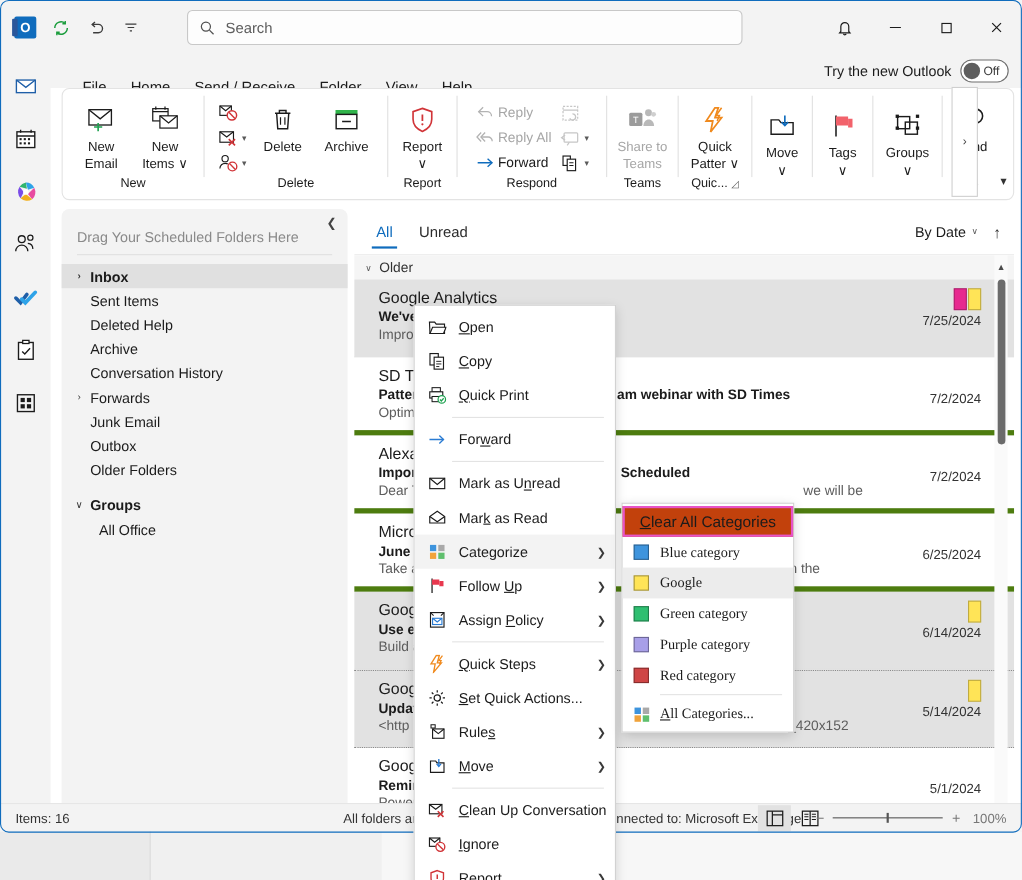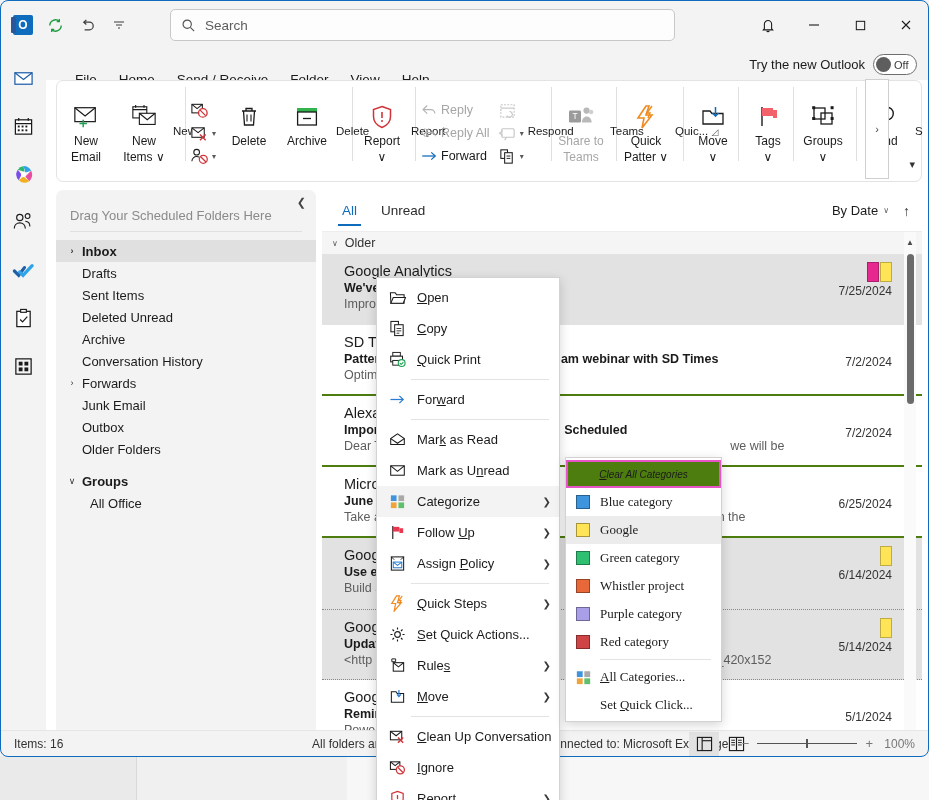--- a/index.html
+++ b/index.html
@@ -87,22 +87,22 @@
   .toggle .knob { width: 15px; height: 15px; border-radius: 50%; background: #5e5e5e; }
   .toggle .state { font-size: 11px; color: #3b3b3b; }
 
   
   .ribbon {
     position: absolute; top: 80px; left: 56px; width: 866px; height: 102px;
     background: #fff; border: 1px solid #e3e3e3; border-radius: 7px;
     display: flex; align-items: flex-start;
   }
   .rgroup {
-    height: 100px; display: flex; flex-direction: row;
-    align-items: center; justify-content: flex-start;
+    height: 100px; display: flex; flex-direction: column;
+    align-items: center; justify-content: center;
     position: relative; padding-top: 4px;
   }
   .rgroup .items { display: flex; align-items: flex-start; height: 72px; }
   .rgroup .glabel {
     font-size: 11.5px; color: #1b1b1b; padding-bottom: 4px; text-align: center;
     white-space: nowrap;
   }
   .sep { width: 1px; height: 74px; background: #e0e0e0; margin-top: 6px; }
   .bigbtn {
     width: 58px; display: flex; flex-direction: column; align-items: center;
@@ -194,21 +194,21 @@
   }
   .msghead .spacer { flex: 1; }
   .sortby { display: flex; align-items: center; gap: 5px; font-size: 13px; cursor: default; }
   .sortarrow { margin-left: 14px; font-size: 14px; color: #333; cursor: default; }
   .groupheader {
     height: 22px; background: #f5f5f5; display: flex; align-items: center;
     gap: 7px; padding-left: 10px; font-size: 12.5px; color: #333;
   }
   .msgrow {
     position: relative; height: 71px; padding: 9px 0 0 22px;
-    border-bottom: 2px solid #4d7c0f; cursor: default; background: #fff;
+    border-bottom: 5px solid #4d7c0f; cursor: default; background: #fff;
   }
   .msgrow.selected { background: #e2e2e2; border-bottom: 1px solid #e2e2e2; }
   .msgrow.focused {
     background: #e2e2e2;
     border: 1px dotted #888; border-left: none; border-right: none;
   }
   .msgrow .from {
     font-size: 14.5px; color: #1b1b1b; white-space: nowrap; overflow: hidden;
   }
   .msgrow .subj {
@@ -318,23 +318,23 @@
     padding: 0 10px; cursor: default; font-size: 13px;
   }
   .subitem.hl { background: #ececec; }
   .subitem .swatch {
     width: 14px; height: 14px; border: 1px solid rgba(0,0,0,.35); flex: 0 0 14px;
   }
   .subitem .noswatch { width: 14px; flex: 0 0 14px; }
   .subitem .stext { white-space: nowrap; font-family: Liberation Serif, serif; }
   .clearall {
     height: 28px; display: flex; align-items: center; justify-content: center;
-    font-size: 10px; background: #4d7c0f;
+    font-size: 14px; background: #c2410c;
     outline: 2.5px solid #e754c8; outline-offset: -2px;
-    position: relative; z-index: 2; font-style: italic;
+    position: relative; z-index: 2;
   }
   .subsep { height: 1px; background: #e3e3e3; margin: 3px 10px 3px 34px; }
 
   svg { display: block; }
 </style>
 </head>
 <body>
 
 <div id="app">
 
@@ -758,27 +758,24 @@
   <div class="folderpane">
     <div class="fav-collapse">❮</div>
     <div class="fav">Drag Your Scheduled Folders Here</div>
     <div class="fdivider"></div>
     <div class="folderlist">
       <div class="folder sel bold">
         <span class="tw">›</span>
         <span class="fname">Inbox</span>
       </div>
       <div class="folder indent">
-        <span class="fname">Drafts</span>
+        <span class="fname">Sent Items</span>
       </div>
       <div class="folder indent">
-        <span class="fname">Sent Items</span>
-      </div>
-      <div class="folder indent">
-        <span class="fname">Deleted Unread</span>
+        <span class="fname">Deleted Help</span>
       </div>
       <div class="folder indent">
         <span class="fname">Archive</span>
       </div>
       <div class="folder indent">
         <span class="fname">Conversation History</span>
       </div>
       <div class="folder">
         <span class="tw">›</span>
         <span class="fname">Forwards</span>
@@ -981,35 +978,35 @@
             <path d="M11 5.2L15 9l-4 3.8" stroke="#2b7cd3" stroke-width="1.3" fill="none"></path>
           </svg>
       </span>
       <span class="ctext">For<span class="u">w</span>ard</span>
     </div>
     <div class="ctxsep"></div>
 
     <div class="ctxitem">
       <span class="cico">
         <svg width="17" height="17" viewBox="0 0 18 18">
+            <rect x="1.8" y="4" width="14.4" height="10" stroke="#1b1b1b" stroke-width="1.1" fill="#fff"></rect>
+            <path d="M1.8 4L9 10l7.2-6" stroke="#1b1b1b" stroke-width="1.1" fill="none"></path>
+          </svg>
+      </span>
+      <span class="ctext">Mark as U<span class="u">n</span>read</span>
+    </div>
+
+    <div class="ctxitem">
+      <span class="cico">
+        <svg width="17" height="17" viewBox="0 0 18 18">
             <path d="M1.8 14.2V8L9 3l7.2 5v6.2z" stroke="#1b1b1b" stroke-width="1.1" fill="#fff"></path>
             <path d="M1.8 8l7.2 5 7.2-5" stroke="#1b1b1b" stroke-width="1.1" fill="none"></path>
           </svg>
       </span>
       <span class="ctext">Mar<span class="u">k</span> as Read</span>
-    </div>
-
-    <div class="ctxitem">
-      <span class="cico">
-        <svg width="17" height="17" viewBox="0 0 18 18">
-            <rect x="1.8" y="4" width="14.4" height="10" stroke="#1b1b1b" stroke-width="1.1" fill="#fff"></rect>
-            <path d="M1.8 4L9 10l7.2-6" stroke="#1b1b1b" stroke-width="1.1" fill="none"></path>
-          </svg>
-      </span>
-      <span class="ctext">Mark as U<span class="u">n</span>read</span>
     </div>
 
     <div class="ctxitem hl">
       <span class="cico">
         <svg width="17" height="17" viewBox="0 0 18 18">
             <rect x="2" y="2.5" width="6" height="6" fill="#3e94dd"></rect>
             <rect x="10" y="2.5" width="6" height="6" fill="#a9a9a9"></rect>
             <rect x="2" y="10" width="6" height="6" fill="#f0a33b"></rect>
             <rect x="10" y="10" width="6" height="6" fill="#5fbf6d"></rect>
           </svg>
@@ -1141,24 +1138,20 @@
     <div class="subitem hl">
       <span class="swatch" style="background:#ffe457"></span>
       <span class="stext">Google</span>
     </div>
 
     <div class="subitem">
       <span class="swatch" style="background:#2fbf71"></span>
       <span class="stext">Green category</span>
     </div>
 
-    <div class="subitem">
-      <span class="swatch" style="background:#e8683a"></span>
-      <span class="stext">Whistler project</span>
-    </div>
 
 
     <div class="subitem">
       <span class="swatch" style="background:#a89fe8"></span>
       <span class="stext">Purple category</span>
     </div>
 
     <div class="subitem">
       <span class="swatch" style="background:#cf4545"></span>
       <span class="stext">Red category</span>
@@ -1171,19 +1164,15 @@
         <svg width="15" height="15" viewBox="0 0 18 18">
             <rect x="1" y="1.5" width="7" height="7" fill="#3e94dd"></rect>
             <rect x="10" y="1.5" width="7" height="7" fill="#a9a9a9"></rect>
             <rect x="1" y="10" width="7" height="7" fill="#f0a33b"></rect>
             <rect x="10" y="10" width="7" height="7" fill="#5fbf6d"></rect>
           </svg>
       </span>
       <span class="stext"><span class="u">A</span>ll Categories...</span>
     </div>
 
-    <div class="subitem">
-      <span class="noswatch"></span>
-      <span class="stext">Set <span class="u">Q</span>uick Click...</span>
-    </div>
   </div>
 
 </div>
 
 </body></html>

